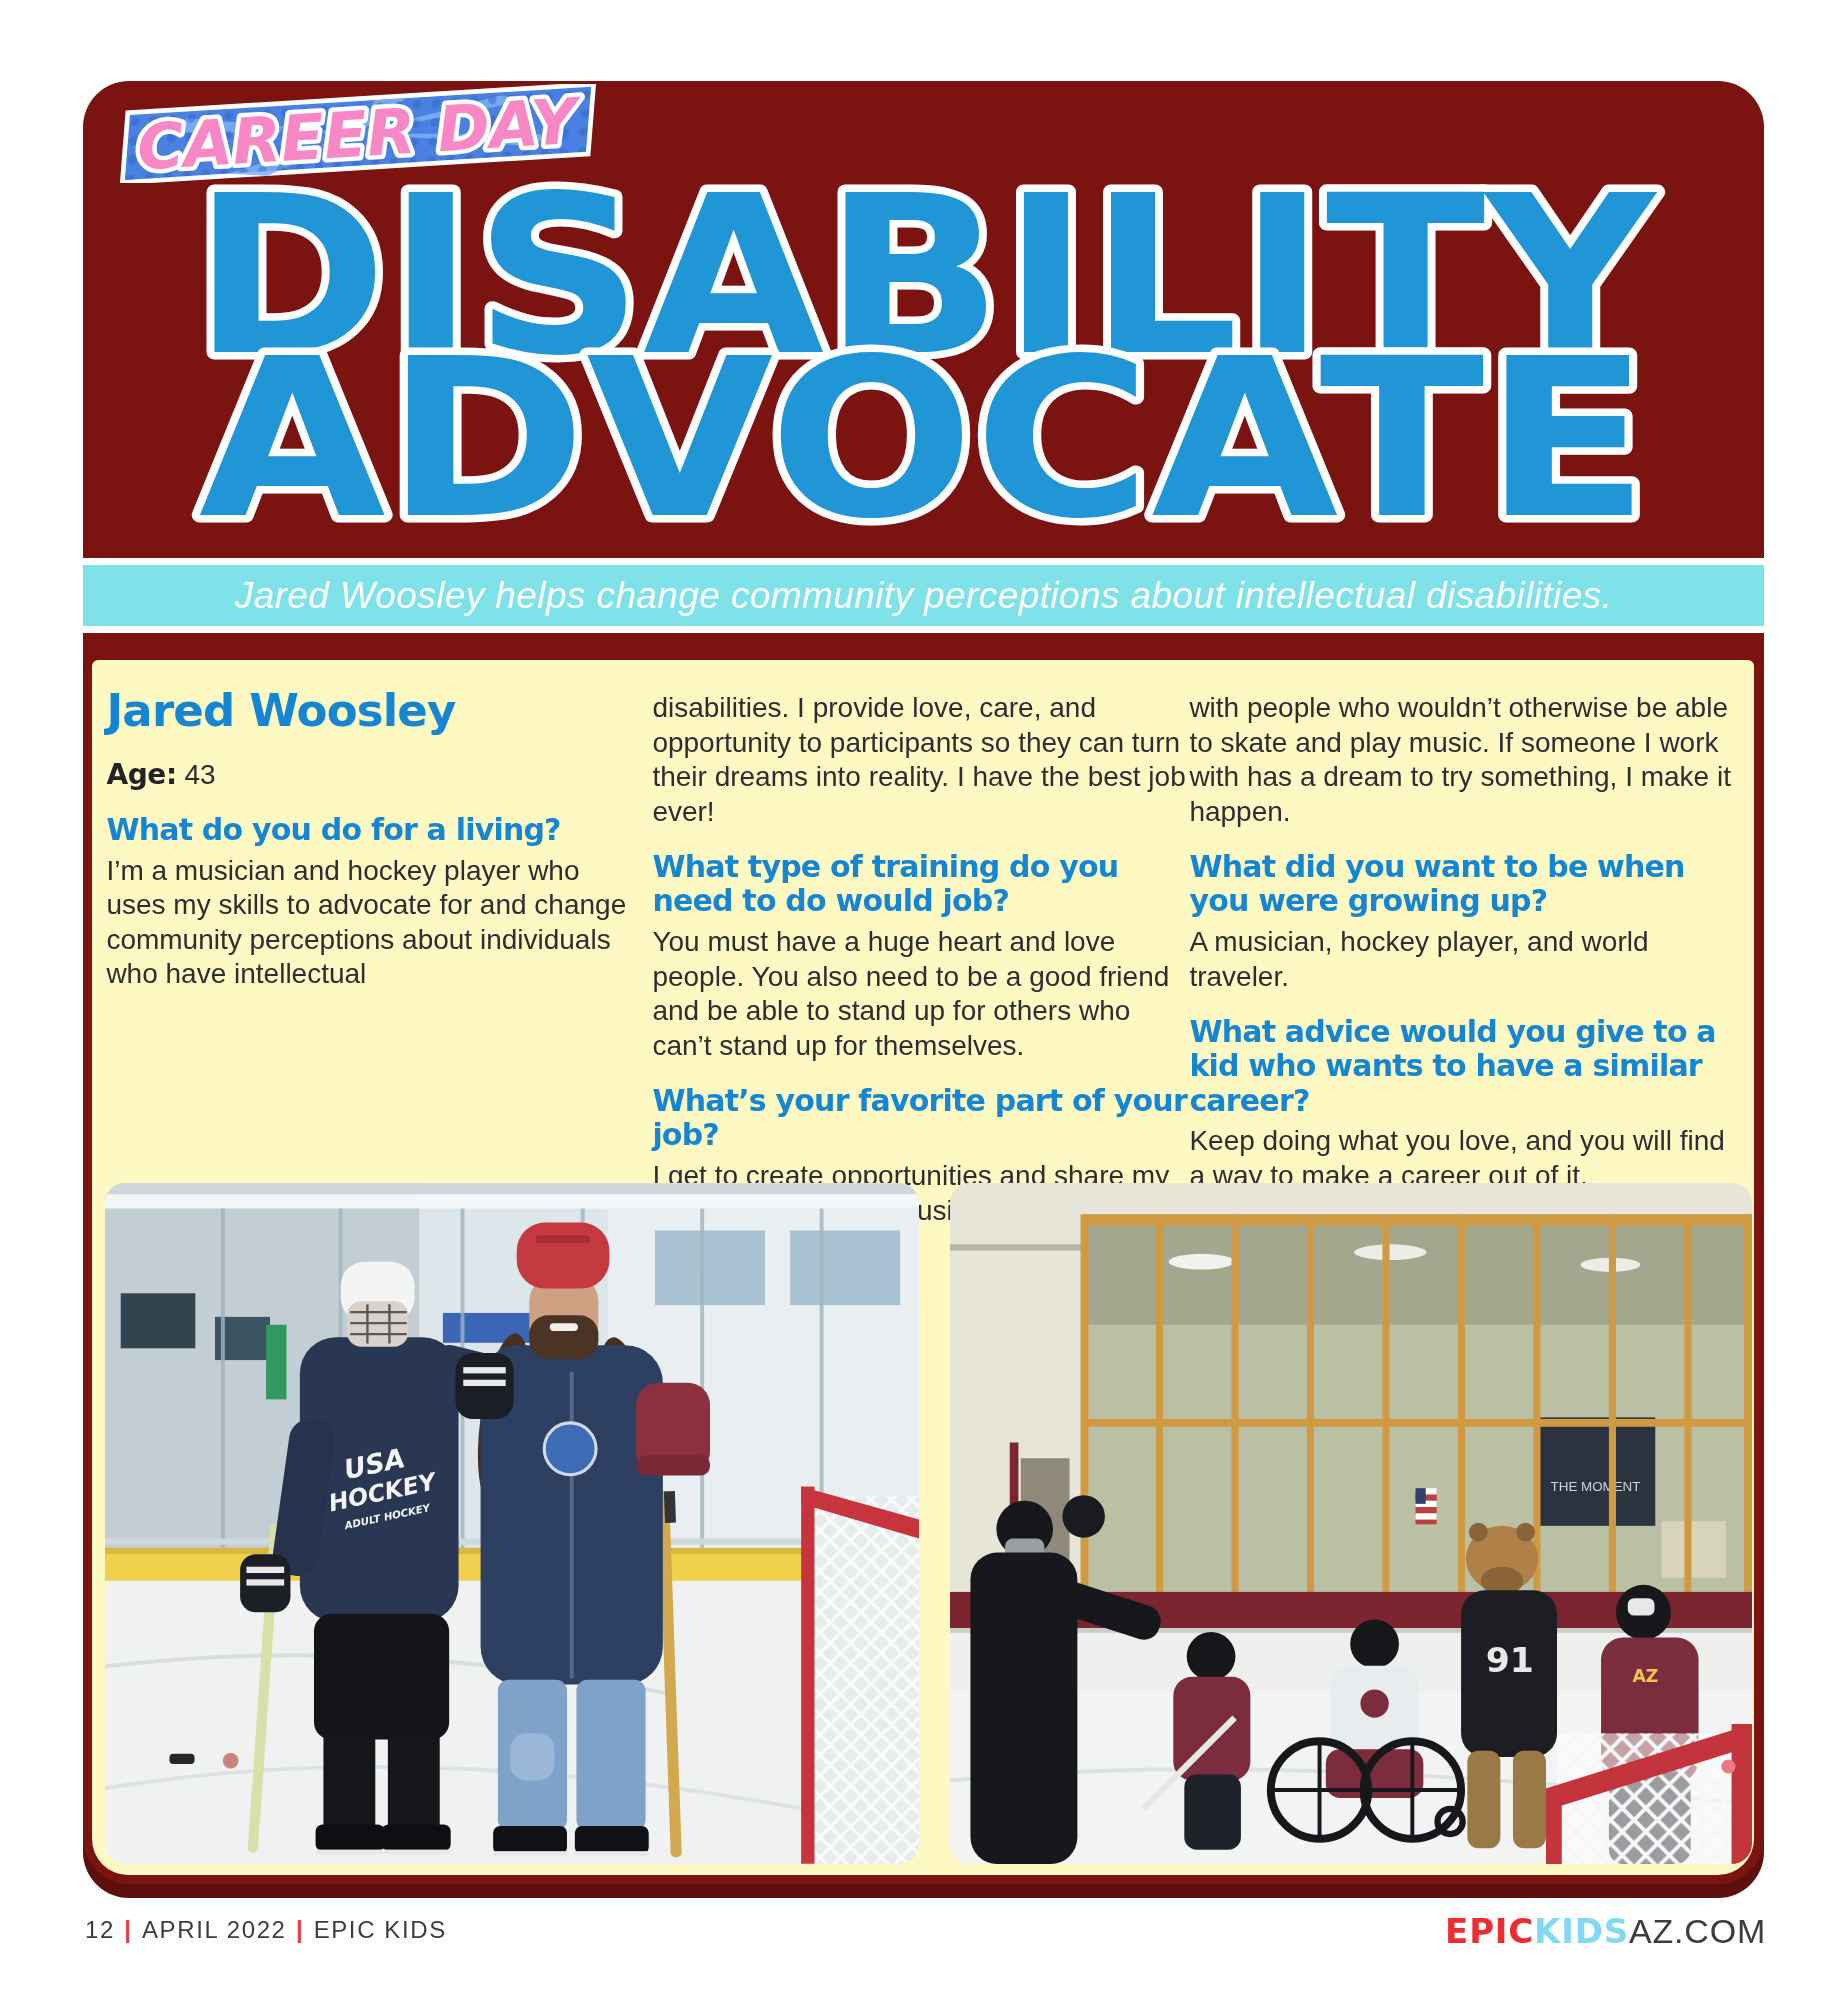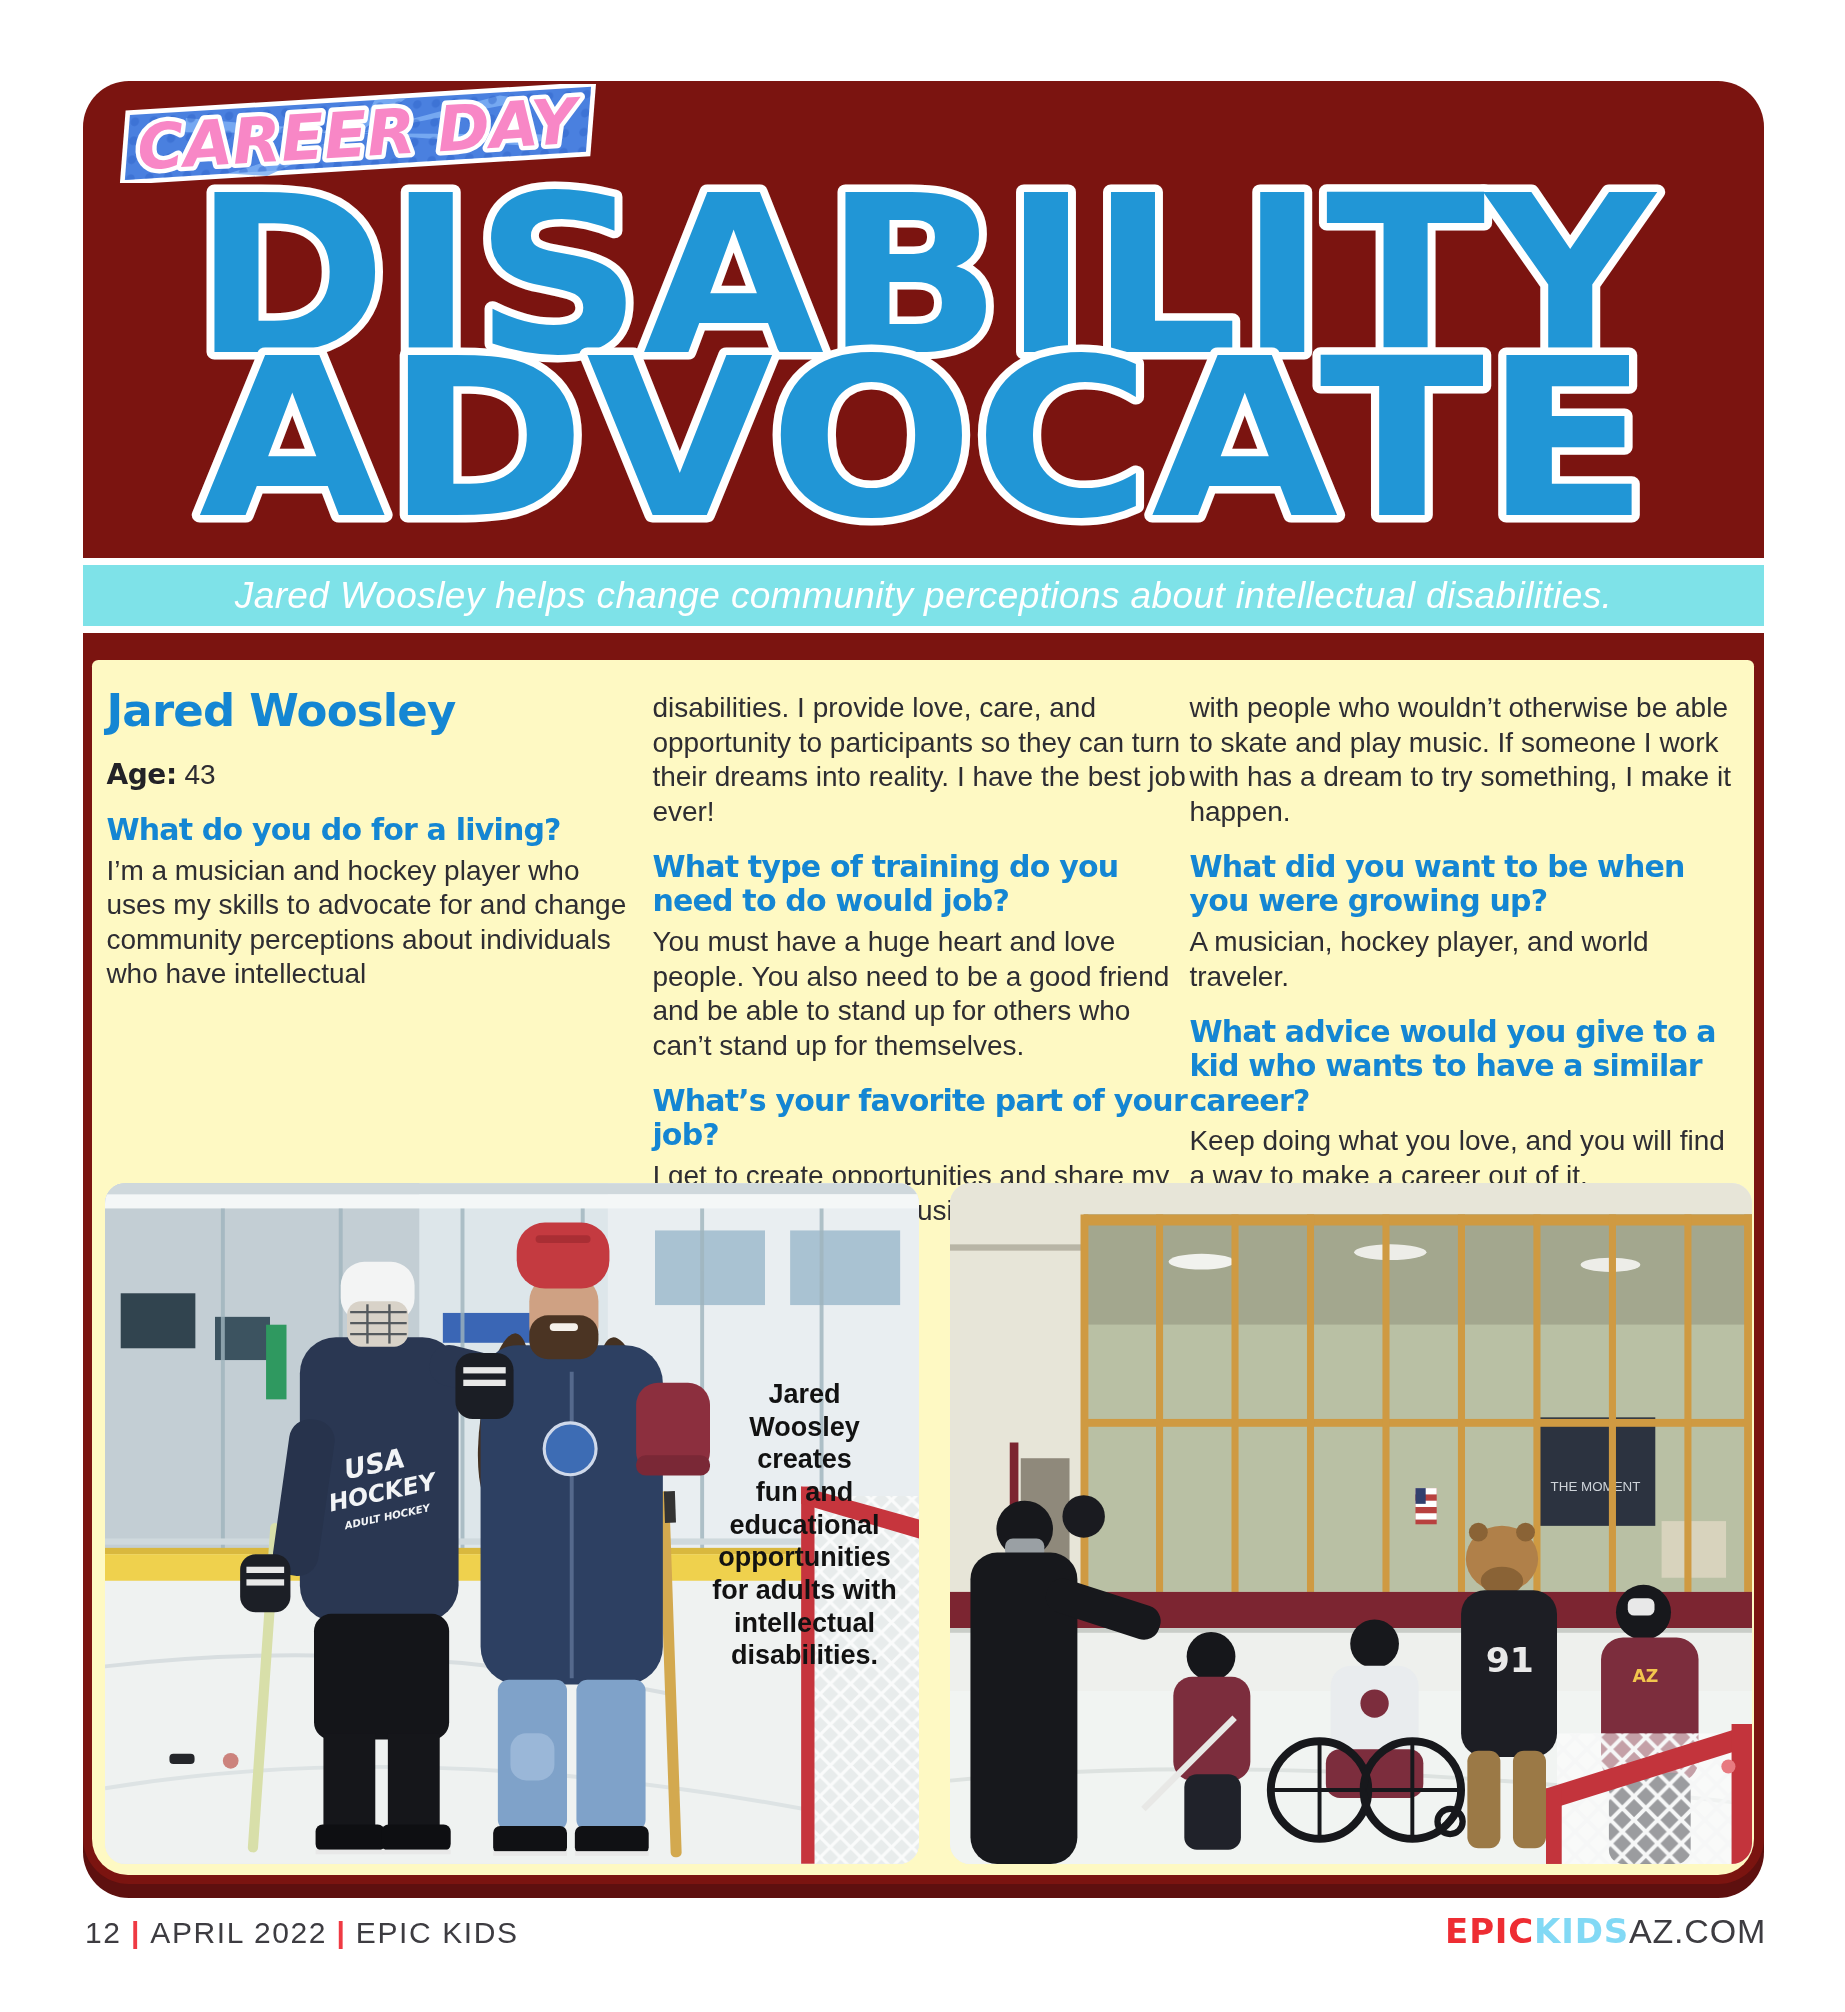--- a/index.html
+++ b/index.html
@@ -54,21 +54,21 @@
   .photo2 { left:858px; width:802px; }
   .photo svg { display:block; }
   .caption {
     position:absolute; text-align:center; font-weight:bold; color:#121212;
     white-space:pre-line; font-family:"Liberation Sans", sans-serif;
   }
   .caption1 { left:602px; top:195px; width:195px; font-size:27px; line-height:1.21; }
   .caption2 { left:140px; top:465px; width:445px; font-size:29px; line-height:1.2; }
   
   .footer-left {
-    position:absolute; left:85px; top:1916px; font-size:30px; color:#3d3c41; letter-spacing:1.6px;
+    position:absolute; left:85px; top:1916px; font-size:24px; color:#3d3c41; letter-spacing:1.6px;
   }
   .footer-left .pipe { color:#ef3a43; padding:0 9.4px; font-weight:bold; }
   .footer-right {
     position:absolute; right:79px; top:1911px; font-size:34px; color:#3d3c41; letter-spacing:0.8px;
   }
   .footer-right .epic { color:#ee2d33; font-weight:bold; font-family:"DejaVu Sans", sans-serif; }
   .footer-right .kids { color:#82d9f5; font-weight:bold; font-family:"DejaVu Sans", sans-serif; }
 </style>
 </head>
 <body>
@@ -232,29 +232,20 @@
             <circle cx="592" cy="338" r="33" fill="#3d6cb4" stroke="#cfd9ea" stroke-width="4"></circle>
             <rect x="500" y="632" width="88" height="192" rx="14" fill="#7fa2c9"></rect>
             <rect x="600" y="632" width="88" height="192" rx="14" fill="#7fa2c9"></rect>
             <rect x="516" y="700" width="56" height="60" rx="20" fill="#9ab7d8"></rect>
             <rect x="494" y="818" width="94" height="36" rx="9" fill="#101114"></rect>
             <rect x="598" y="818" width="94" height="36" rx="9" fill="#101114"></rect>
             <rect x="494" y="850" width="94" height="6" fill="#e8e8e8"></rect>
             <rect x="598" y="850" width="94" height="6" fill="#e8e8e8"></rect>
           </g>
         </svg>
-        <div class="caption caption1">Jared
-Woosley
-creates
-fun and
-educational
-opportunities
-for adults with
-intellectual
-disabilities.</div>
       </div>
 
       <div class="photo photo2">
         <svg width="802" height="681" viewBox="0 0 1020 866">
           <defs>
             <pattern id="net2" width="30" height="30" patternUnits="userSpaceOnUse">
               <path d="M0 0 L30 30 M30 0 L0 30" stroke="#f6f7f7" stroke-width="5" fill="none"></path>
             </pattern>
           </defs>
 

